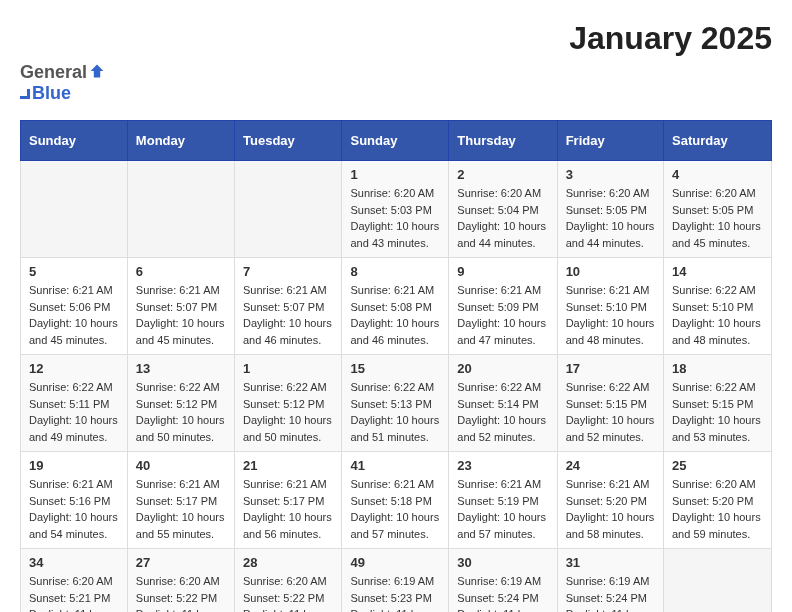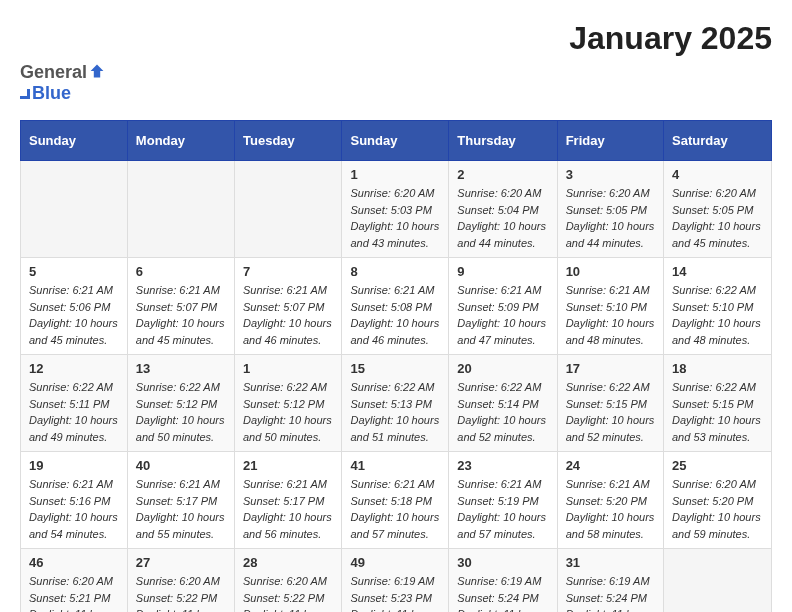--- a/index.html
+++ b/index.html
@@ -84,21 +84,20 @@
     .day-number {
       font-size: 13px;
       font-weight: bold;
       display: block;
       margin-bottom: 3px;
     }
     .day-info {
       line-height: 1.5;
       font-size: 11px;
       color: #333;
-      font-style: italic;
     }
     .empty-cell {
       background: #f5f5f5 !important;
     }
   </style>
 </head>
 <body>
 
 <div class="header">
   <div class="logo">
@@ -237,21 +236,21 @@
           <span class="day-number">24</span>
           <div class="day-info">Sunrise: 6:21 AM<br>Sunset: 5:20 PM<br>Daylight: 10 hours and 58 minutes.</div>
         </td>
         <td>
           <span class="day-number">25</span>
           <div class="day-info">Sunrise: 6:20 AM<br>Sunset: 5:20 PM<br>Daylight: 10 hours and 59 minutes.</div>
         </td>
       </tr>
       <tr>
         <td>
-          <span class="day-number">46</span>
+          <span class="day-number">34</span>
           <div class="day-info">Sunrise: 6:20 AM<br>Sunset: 5:21 PM<br>Daylight: 11 hours and 0 minutes.</div>
         </td>
         <td>
           <span class="day-number">27</span>
           <div class="day-info">Sunrise: 6:20 AM<br>Sunset: 5:22 PM<br>Daylight: 11 hours and 1 minute.</div>
         </td>
         <td>
           <span class="day-number">28</span>
           <div class="day-info">Sunrise: 6:20 AM<br>Sunset: 5:22 PM<br>Daylight: 11 hours and 2 minutes.</div>
         </td>

